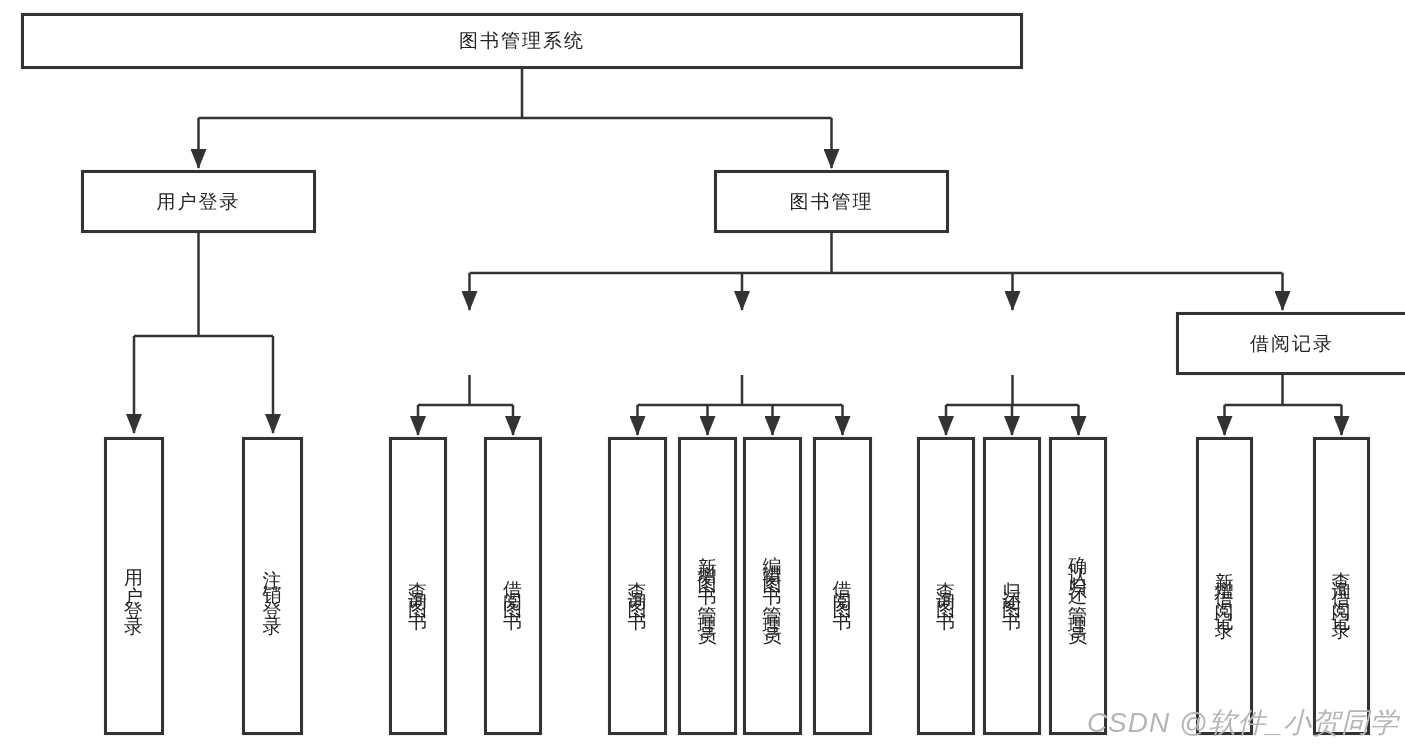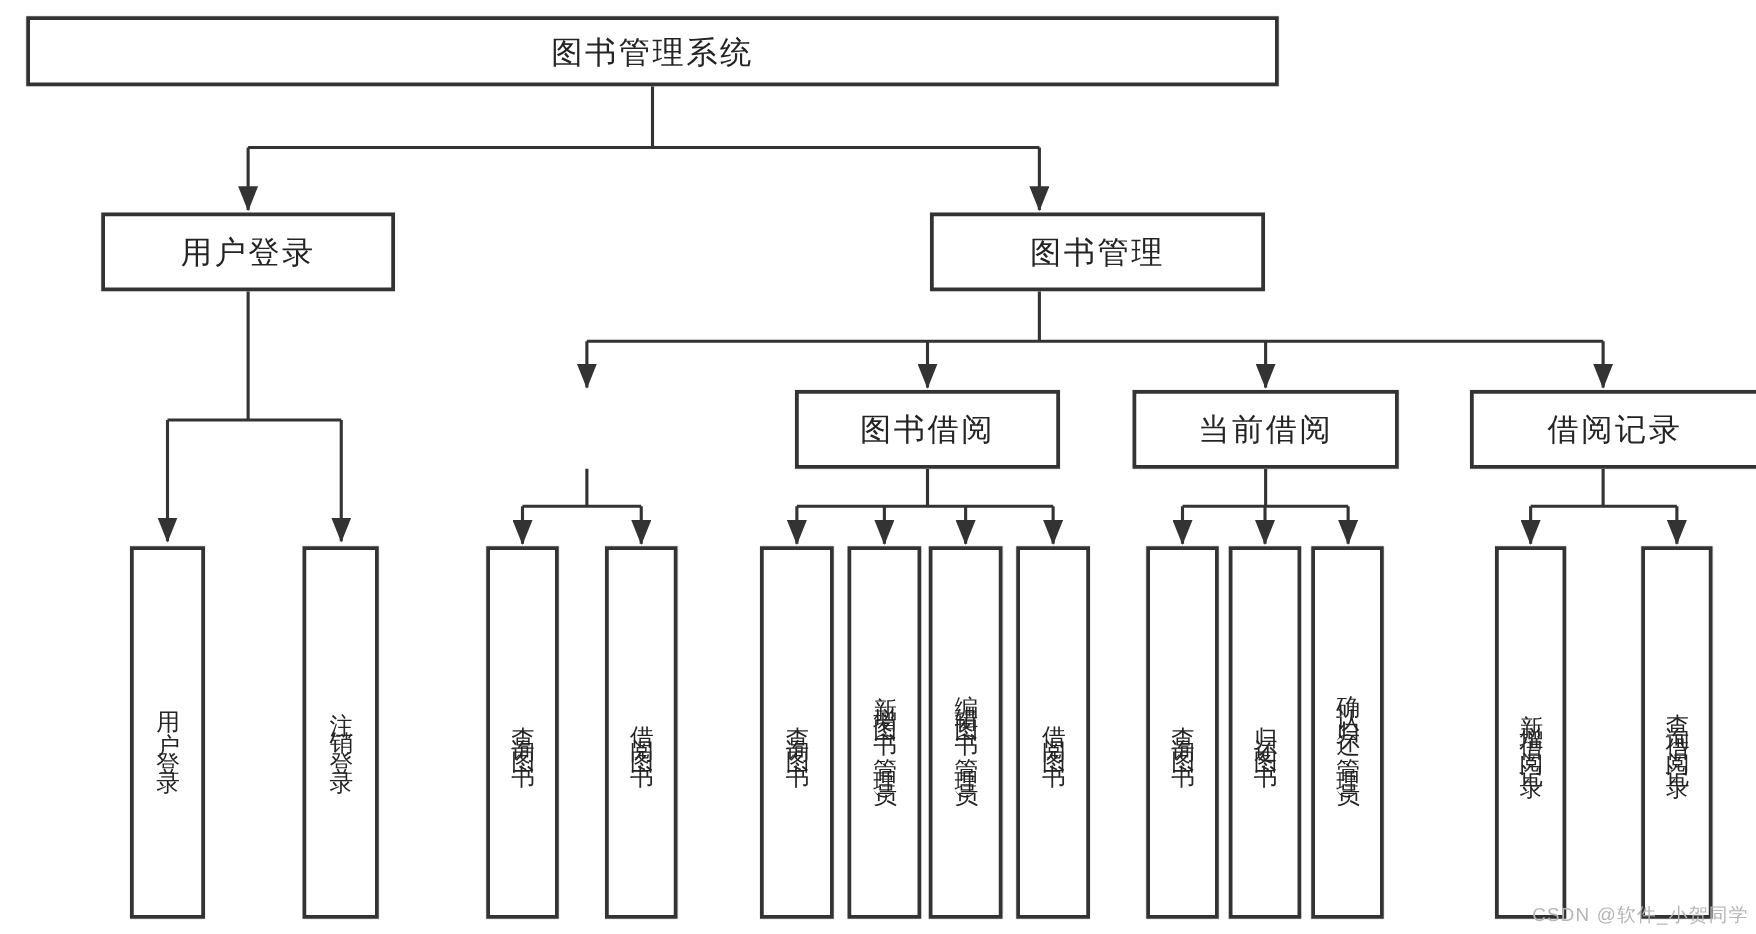--- a/index.html
+++ b/index.html
@@ -19,38 +19,39 @@
     box-sizing: border-box;
     background: #ffffff;
     border: 3px solid var(--line, #363636);
     box-shadow: 0 0 1px rgba(0,0,0,0.25);
     color: var(--text, #242424);
     display: flex;
     align-items: center;
     justify-content: center;
     z-index: 2;
   }
-  .box.h { font-size: 25px; letter-spacing: 2px; white-space: nowrap; }
+  .box.h { font-size: 19px; letter-spacing: 2px; white-space: nowrap; }
   .box.v {
     writing-mode: vertical-rl;
     font-size: 19px;
     letter-spacing: 10px;
     line-height: 1;
     white-space: nowrap;
   }
   .box.v.sp-wide { letter-spacing: 16px; }
   .watermark {
     position: absolute;
     right: 6px;
     bottom: 5px;
-    font-size: 15px;
+    font-size: 28px;
     letter-spacing: 1px;
     color: var(--watermark, #b5b5b5);
     z-index: 5;
     white-space: nowrap;
+    font-style: italic;
   }
 </style>
 </head>
 <body>
 
 <div class="canvas">
 
   <svg class="wires" width="1405" height="747" viewBox="0 0 1405 747">
     <defs>
       <marker id="arw" viewBox="0 0 20 16" refX="19" refY="8" markerWidth="20" markerHeight="16" markerUnits="userSpaceOnUse" orient="auto">
@@ -83,24 +84,22 @@
     <line class="wire" x1="946" y1="405" x2="946" y2="435" marker-end="url(#arw)"></line>
     <line class="wire" x1="1012" y1="405" x2="1012" y2="435" marker-end="url(#arw)"></line>
     <line class="wire" x1="1078.5" y1="405" x2="1078.5" y2="435" marker-end="url(#arw)"></line>
     <line class="wire" x1="1224.5" y1="405" x2="1224.5" y2="435" marker-end="url(#arw)"></line>
     <line class="wire" x1="1341.5" y1="405" x2="1341.5" y2="435" marker-end="url(#arw)"></line>
   </svg>
 
   <div class="box h" style="left:21px; top:13px; width:1002px; height:56px">图书管理系统</div>
 
   <div class="box h" style="left:81px; top:170px; width:235px; height:63px">用户登录</div>
-  <div class="box h" style="left:744px; top:170px; width:268px; height:63px">图书管理</div>
+  <div class="box h" style="left:714px; top:170px; width:235px; height:63px">图书管理</div>
 
-  <div class="box h" style="left:636px; top:312px; width:212px; height:63px">图书借阅</div>
-  <div class="box h" style="left:906px; top:312px; width:213px; height:63px">当前借阅</div>
   <div class="box h" style="left:1176px; top:312px; width:232px; height:63px">借阅记录</div>
 
   <div class="box v sp-wide" style="left:104px; top:437px; width:60px; height:298px">用户登录</div>
   <div class="box v sp-wide" style="left:242px; top:437px; width:61px; height:298px">注销登录</div>
 
   <div class="box v" style="left:389px; top:437px; width:58px; height:298px">查询图书</div>
   <div class="box v" style="left:484px; top:437px; width:58px; height:298px">借阅图书</div>
 
   <div class="box v" style="left:608px; top:437px; width:59px; height:298px">查询图书</div>
   <div class="box v" style="left:678px; top:437px; width:59px; height:298px">新增图书（管理员）</div>

